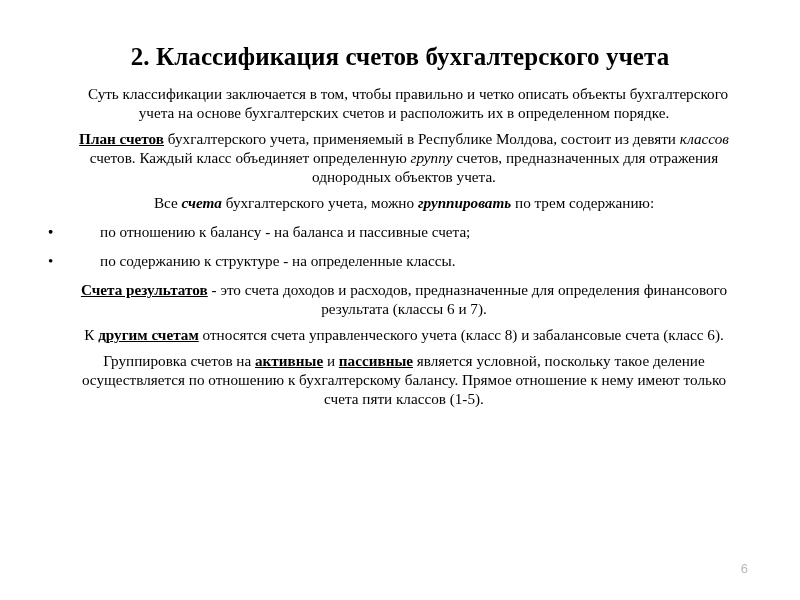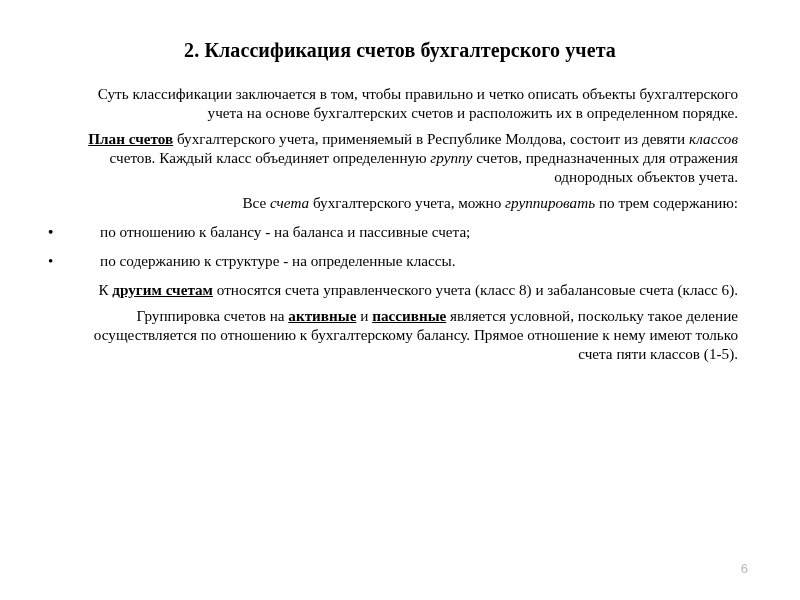--- a/index.html
+++ b/index.html
@@ -20,37 +20,37 @@
     position: absolute;
     inset: 0;
     background: #ffffff;
   }
   .slide-title {
     position: absolute;
     left: 40px;
     top: 26px;
     width: 720px;
     text-align: center;
-    font-size: 20px;
+    font-size: 25px;
     font-weight: bold;
     line-height: 1.15;
     letter-spacing: 0.1px;
     color: #000000;
   }
   .body-block {
     position: absolute;
     left: 70px;
     top: 84px;
     width: 668px;
   }
   p.para {
     margin: 0 0 7px 0;
     font-size: 15.2px;
     line-height: 19px;
-    text-align: right;
+    text-align: center;
     color: #000000;
   }
   p.para.first-indent {
     text-indent: 8px;
   }
   ul.bullets {
     list-style: none;
     margin: 0 0 3px 0;
     padding: 0;
   }
@@ -65,21 +65,21 @@
   ul.bullets li .bullet-dot {
     position: absolute;
     left: -22px;
     top: 0.5px;
     font-size: 15px;
     line-height: 19px;
     color: #000000;
   }
   b.bold { font-weight: bold; text-decoration: underline; }
   i.ital { font-style: italic; }
-  b.bolditalic { font-weight: normal; font-style: italic; margin-top: 16px; }
+  b.bolditalic { font-weight: bold; font-style: italic; margin-top: 16px; }
   .page-number {
     position: absolute;
     right: 52px;
     bottom: 24px;
     font-size: 13px;
     font-family: "Liberation Sans", "DejaVu Sans", sans-serif;
     color: #b8b8b8;
   }
 </style>
 </head>
@@ -105,20 +105,21 @@
         <span class="bullet-dot">•</span>
         <span>по отношению к балансу - на баланса и пассивные счета;</span>
       </li>
       <li>
         <span class="bullet-dot">•</span>
         <span>по содержанию к структуре - на определенные классы.</span>
       </li>
     </ul>
 
 
+    <p class="para"><b class="bold">Счета результатов</b><span> - это счета доходов и расходов, предназначенные для определения финансового результата (классы 6 и 7).</span></p>
 
     <p class="para"><span>К </span><b class="bold">другим счетам</b><span> относятся счета управленческого учета (класс 8) и забалансовые счета (класс 6).</span></p>
 
     <p class="para"><span>Группировка счетов на </span><b class="bold">активные</b><span> и </span><b class="bold">пассивные</b><span> является условной, поскольку такое деление осуществляется по отношению к бухгалтерскому балансу. Прямое отношение к нему имеют только счета пяти классов (1-5).</span></p>
 
   </div>
 
   <div class="page-number">6</div>
 
 </div>

